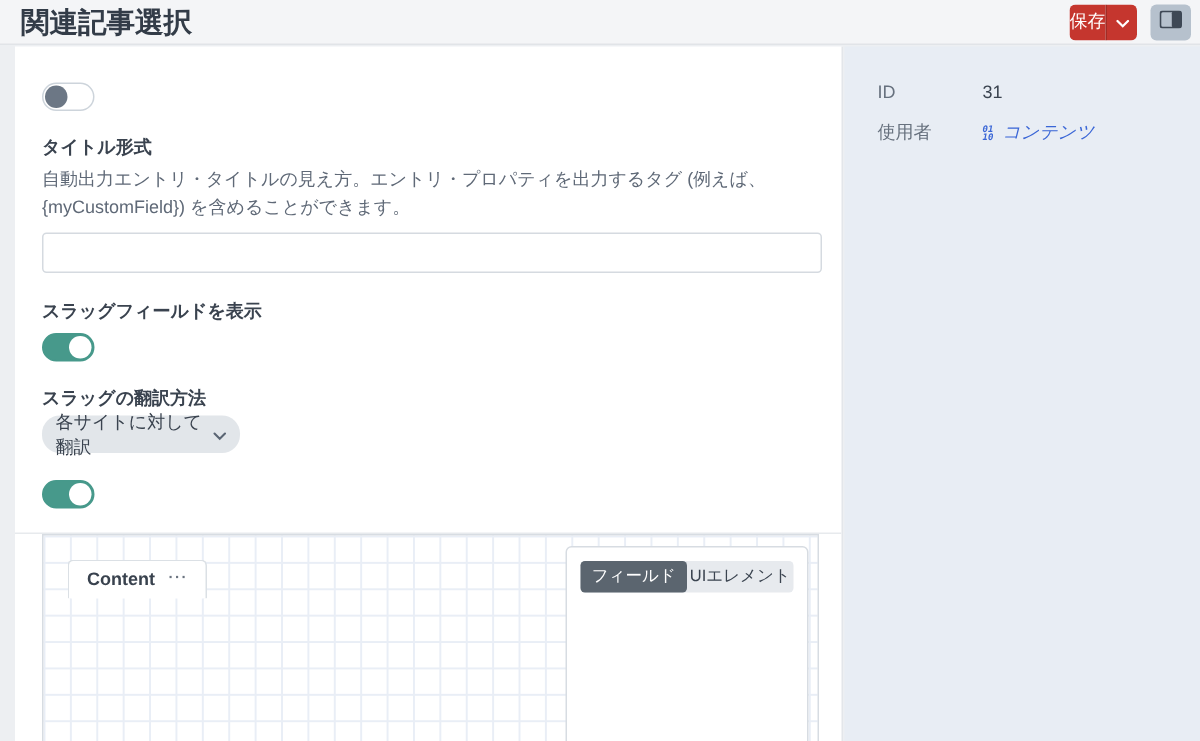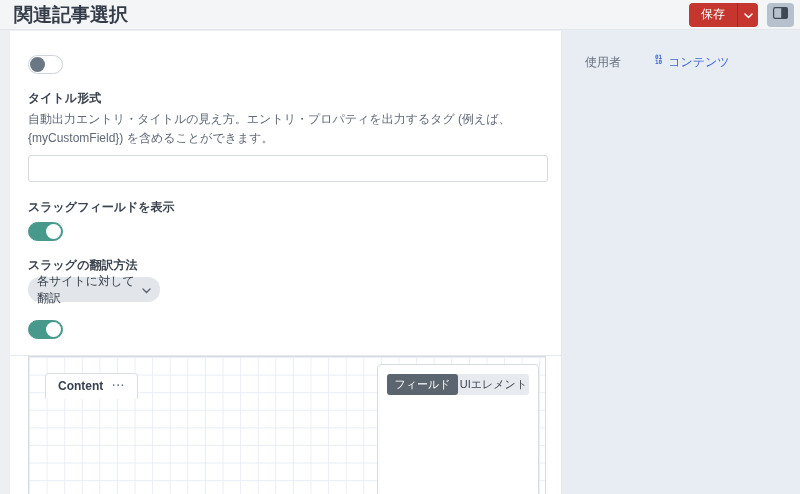--- a/index.html
+++ b/index.html
@@ -6,21 +6,21 @@
   html,body { width:800px; height:494px; overflow:hidden; }
   body { font-family:"Liberation Sans", sans-serif; background:#edeff2; color:#3a434f; font-size:12px; }
 
   .root { position:relative; width:800px; height:494px; overflow:hidden; }
 
   
   .header { position:absolute; top:0; left:0; right:0; height:30px; background:#f4f5f7;
             border-bottom:1px solid #e1e4e8; display:flex; align-items:center; padding:0 6px 0 14px; }
   .header-title { font-size:19px; font-weight:bold; color:#333c48; flex:1; }
   .save-group { display:flex; height:24px; border-radius:4px; overflow:hidden; }
-  .save-main { background:#c5362e; color:#fff; font-size:12px; border:none; padding:0 12px; cursor:pointer; height:24px; font-family:inherit; }
+  .save-main { background:#c5362e; color:#fff; font-size:12px; border:none; padding:0 0; cursor:pointer; height:24px; font-family:inherit; }
   .save-caret { background:#c5362e; border:none; border-left:1px solid rgba(0,0,0,0.18); width:21px; display:flex; align-items:center; justify-content:center; cursor:pointer; }
   .panel-btn { margin-left:9px; width:27px; height:24px; background:#b6c1cd; border:none; border-radius:4px;
                display:flex; align-items:center; justify-content:center; cursor:pointer; }
 
   
   .main { position:absolute; top:31px; left:10px; width:552px; height:463px; background:#fff;
           border-right:1px solid #e3e6ea; padding:24px 16px 0 18px; overflow:hidden; }
   .flabel { font-weight:bold; font-size:12px; color:#3a434f; margin-bottom:6px; }
   .fdesc { font-size:12px; color:#5f6977; line-height:1.55; margin-bottom:8px; max-width:522px; }
 
@@ -57,21 +57,21 @@
              border:1px solid #d7dce2; border-radius:4px; padding:9px; }
   .ptabs { display:flex; background:#e7eaee; border-radius:3px; margin-bottom:10px; }
   .ptab { flex:1; height:21px; line-height:21px; text-align:center; font-size:11px; border-radius:3px; cursor:pointer; color:#3b4450; }
   .ptab.active { background:#5b656f; color:#fff; }
 
   
   .sidebar { position:absolute; top:31px; left:563px; width:237px; height:463px; background:#e8edf4; padding:23px 0 0 22px; }
   .siderow { display:flex; align-items:center; margin-bottom:12px; }
   .side-label { width:70px; color:#67717e; font-size:12px; }
   .side-value { color:#3a434f; font-size:12px; }
-  .side-link { display:flex; gap:6px; color:#3a66d6; font-size:12px; text-decoration:none; cursor:pointer; }
+  .side-link { display:flex; align-items:center; gap:6px; color:#3a66d6; font-size:12px; text-decoration:none; cursor:pointer;font-style:italic; }
   .bin-icon { font-family:"DejaVu Sans Mono", monospace; font-size:6px; line-height:5px; font-weight:bold; color:#3a66d6; letter-spacing:0; }
 </style>
 </head>
 <body>
 
 <div class="root">
 
   <div class="header">
     <div class="header-title">関連記事選択</div>
     <div class="save-group">
@@ -142,20 +142,24 @@
           <div class="ptab">UIエレメント</div>
         </div>
 
       </div>
 
     </div>
   </div>
 
   <div class="sidebar">
     <div class="siderow">
+      <span class="side-label">ID</span>
+      <span class="side-value">31</span>
+    </div>
+    <div class="siderow">
       <span class="side-label">使用者</span>
       <a class="side-link">
         <span class="bin-icon">01<br>10</span>
         <span>コンテンツ</span>
       </a>
     </div>
   </div>
 
 </div>
 

